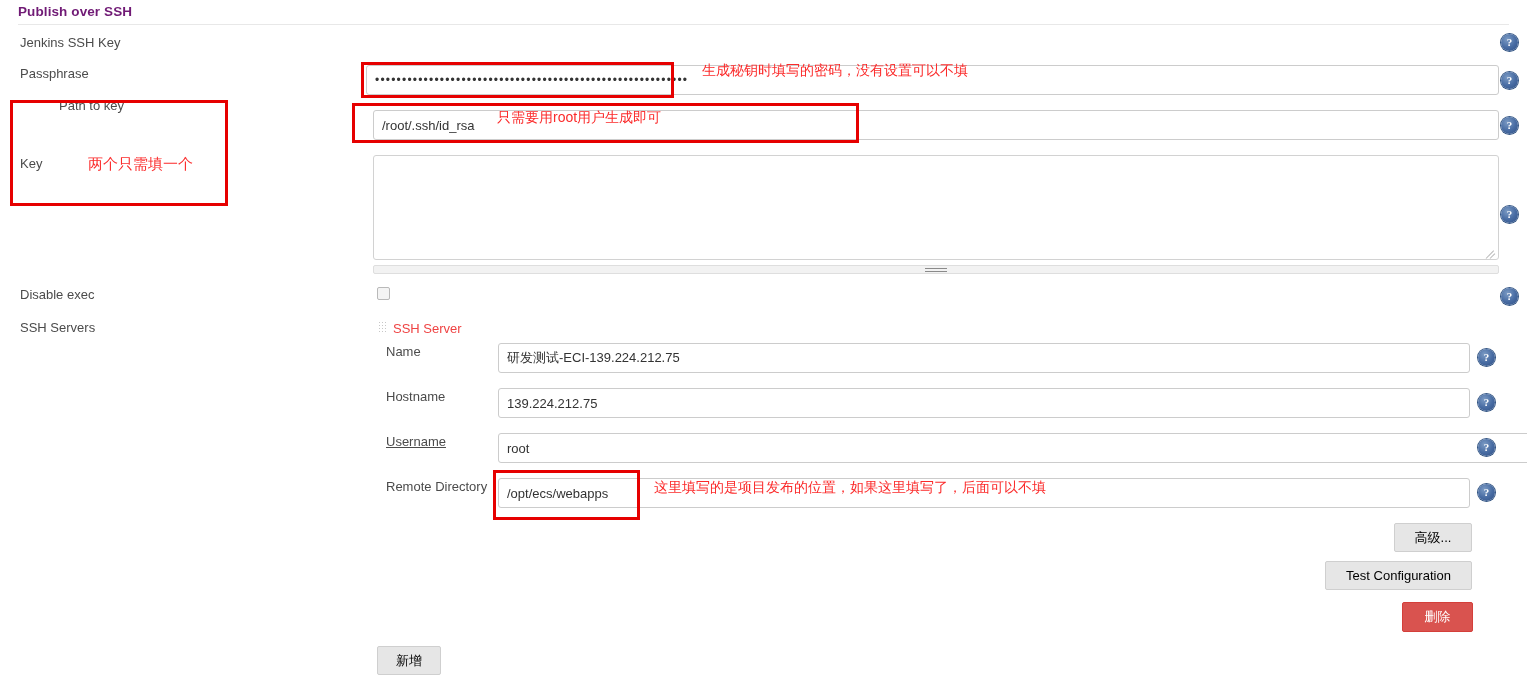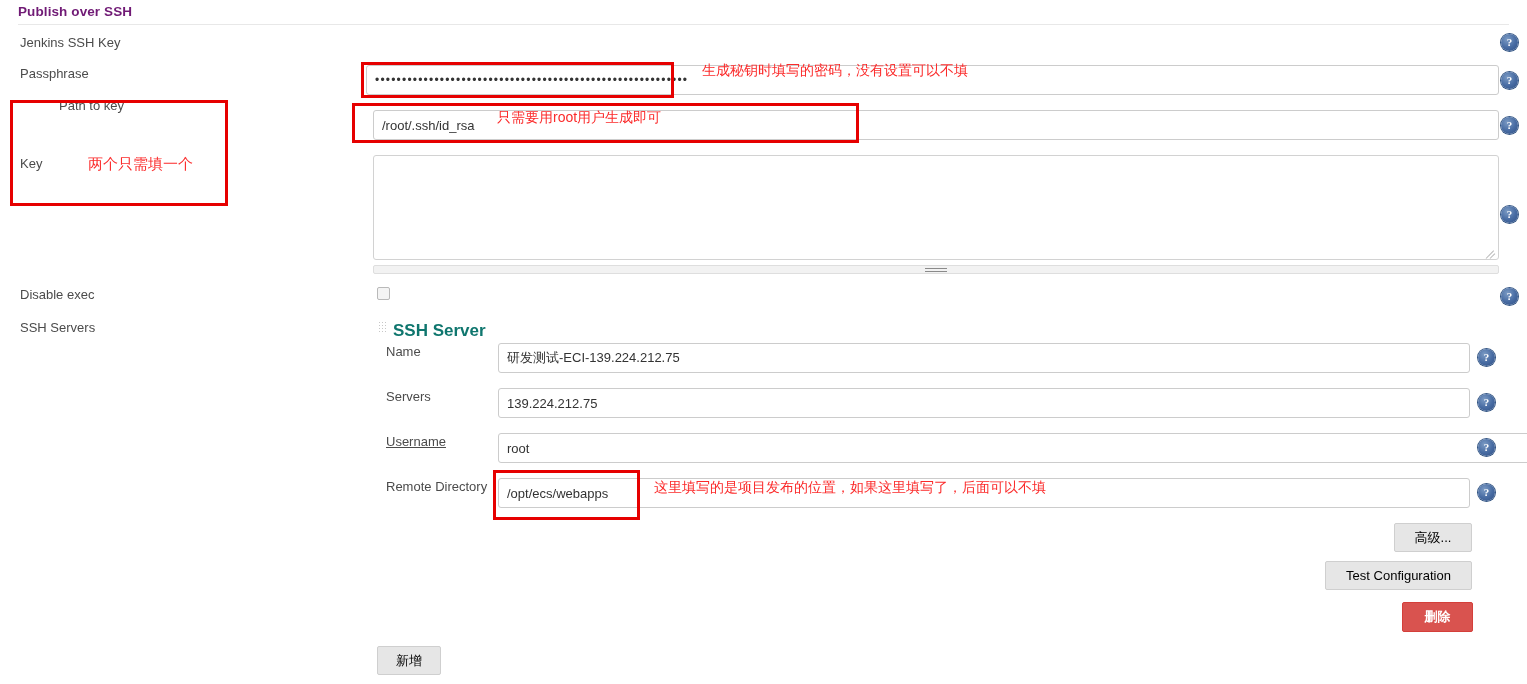--- a/index.html
+++ b/index.html
@@ -152,21 +152,21 @@
     font-family: "Liberation Sans", sans-serif;
     font-size: 13px;
     text-align: center;
     cursor: pointer;
     white-space: nowrap;
   }
   .btn-danger {
     background: #d9534f;
     border: 1px solid #d43f3a;
     color: #ffffff;
-    font-weight: bold;
+    font-weight: normal;
   }
 
   
   .redbox {
     box-sizing: border-box;
     border: 3px solid #e60000;
     background: transparent;
     pointer-events: none;
   }
   .note {
@@ -175,23 +175,22 @@
     font-family: "Liberation Sans", sans-serif;
     white-space: nowrap;
   }
 
   .sub-label {
     font-size: 13px;
     color: #4b4b4b;
     white-space: nowrap;
   }
   .block-title {
-    font-size: 17px;
-    color: #0f766e;
-    font-weight: bold;
+    font-size: 13px;
+    color: #ef4444;
   }
 </style>
 </head>
 <body>
 
 <div class="abs section-title">Publish over SSH</div>
 <div class="abs section-rule"></div>
 
 <div class="abs row-label" style="top:35px;">Jenkins SSH Key</div>
 <div class="abs help" style="left:1501px; top:34px;">?</div>
@@ -232,21 +231,21 @@
 
 <div class="abs row-label" style="top:320px;">SSH Servers</div>
 
 <div class="abs drag-grip" style="left:378px; top:321px;"></div>
 <div class="abs block-title" style="left:393px; top:321px;">SSH Server</div>
 
 <div class="abs sub-label" style="left:386px; top:344px;">Name</div>
 <input class="abs txt" style="left: 498px; top: 343px; width: 972px; height: 30px;" value="研发测试-ECI-139.224.212.75">
 <div class="abs help" style="left:1478px; top:349px;">?</div>
 
-<div class="abs sub-label" style="left:386px; top:389px;">Servers</div>
+<div class="abs sub-label" style="left:386px; top:389px;">Hostname</div>
 <input class="abs txt" style="left: 498px; top: 388px; width: 972px; height: 30px;" value="139.224.212.75">
 <div class="abs help" style="left:1478px; top:394px;">?</div>
 
 <div class="abs sub-label" style="left:386px; top:434px;text-decoration:underline;">Username</div>
 <input class="abs txt" style="left: 498px; top: 433px; width: 1100px; height: 30px;" value="root">
 <div class="abs help" style="left:1478px; top:439px;">?</div>
 
 <div class="abs sub-label" style="left:386px; top:479px;">Remote Directory</div>
 <input class="abs txt" style="left: 498px; top: 478px; width: 972px; height: 30px;" value="/opt/ecs/webapps">
 <div class="abs redbox" style="left:493px; top:470px; width:147px; height:50px;"></div>

